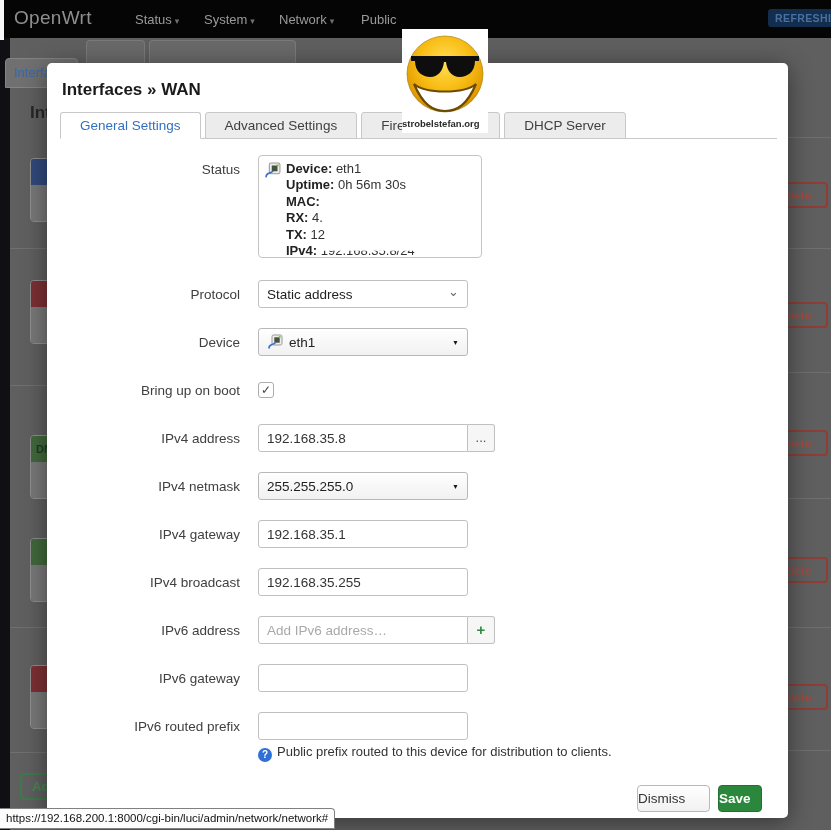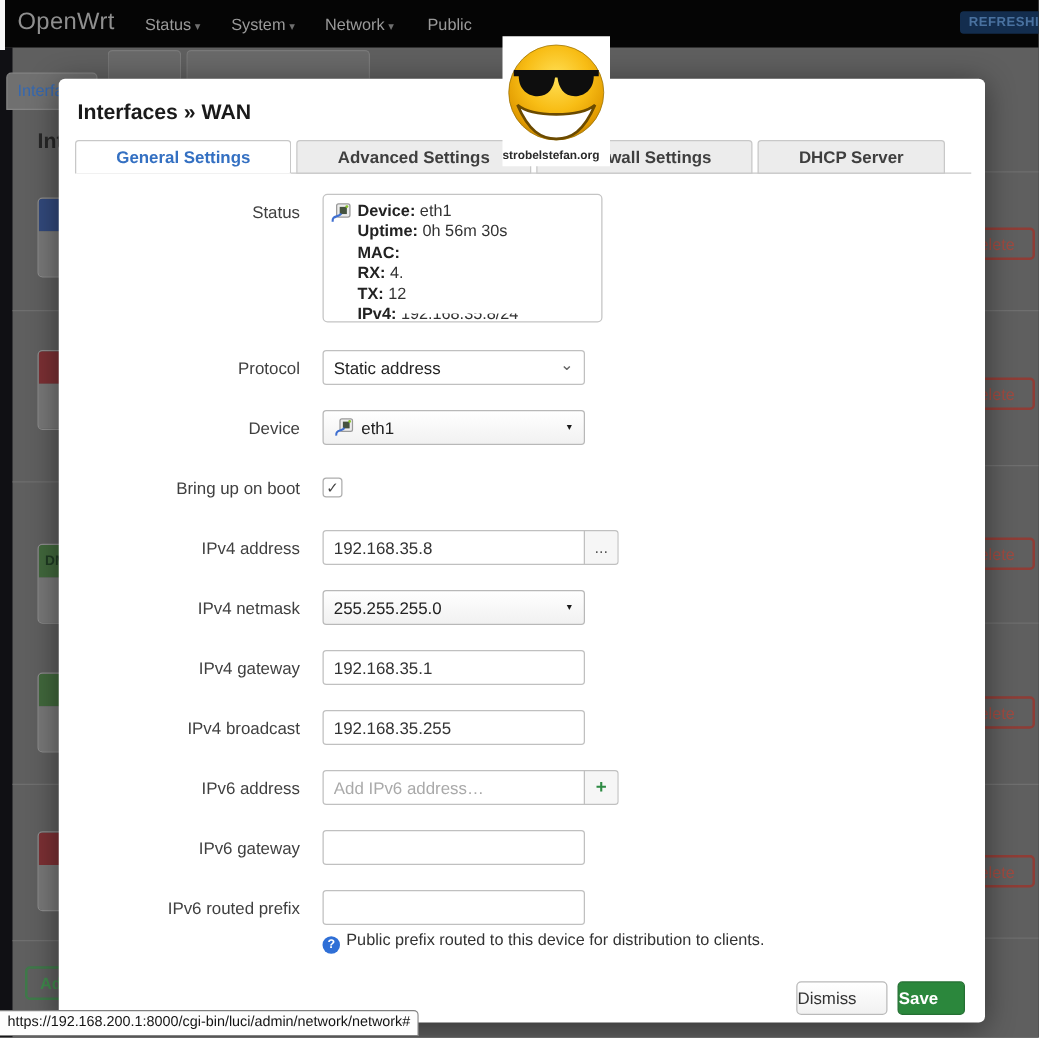--- a/index.html
+++ b/index.html
@@ -1,21 +1,21 @@
 <!DOCTYPE html>
 <html><head>
 <meta charset="utf-8">
 <style>
   html,body{margin:0;padding:0;background:#404040;}
   #screen{position:relative;width:831px;height:830px;overflow:hidden;
           font-family:"Liberation Sans",sans-serif;background:#5f5f5f;}
   
   #topbar{position:absolute;left:0;top:0;width:831px;height:38px;background:#050505;z-index:2;}
   #brand{position:absolute;left:14px;top:7px;font-size:19px;color:#8f8f8f;letter-spacing:.3px;}
-  .menuitem{position:absolute;top:12px;font-size:13px;color:#9a9a9a;cursor:default;}
+  .menuitem{position:absolute;top:12px;font-size:13px;color:#9a9a9a;cursor:default;margin-left:19px;}
   .menuitem .caret{font-size:9px;color:#6f6f6f;margin-left:3px;}
   #refresh-badge{position:absolute;left:768px;top:9px;height:18px;padding:0 7px;border-radius:3px;
           background:#132d4e;color:#49719f;font-size:10.5px;font-weight:bold;letter-spacing:.4px;
           line-height:18px;white-space:nowrap;}
   #corner-sliver{position:absolute;left:0;top:0;width:4px;height:40px;background:#f7f7f7;z-index:3;}
   #left-strip{position:absolute;left:0;top:38px;width:10px;height:792px;background:#101014;z-index:1;}
   
   .bg{z-index:1;}
   .bgtabbox{position:absolute;height:22px;background:#696969;border:1px solid #7a7a7a;
             border-bottom:none;border-radius:4px 4px 0 0;}
@@ -31,22 +31,22 @@
   #bg-addbtn{position:absolute;left:20px;top:773px;width:150px;height:27px;border:2px solid #3f7a4a;
           border-radius:4px;color:#3f8a4c;font-size:13px;font-weight:bold;line-height:24px;
           padding-left:10px;box-sizing:border-box;white-space:nowrap;overflow:hidden;}
   .hrule{position:absolute;height:1px;background:#6f6f6f;}
   
   #modal{position:absolute;left:47px;top:63px;width:741px;height:755px;background:#fff;border-radius:5px;
          box-shadow:0 4px 24px rgba(0,0,0,.45);z-index:10;}
   #modal-title{position:absolute;left:15px;top:17px;font-size:17px;font-weight:bold;color:#1a1a1a;}
   #tabrow{position:absolute;left:13px;top:49px;width:717px;height:26px;border-bottom:1px solid #c8c8c8;
           display:flex;align-items:flex-end;}
-  .tab{height:25px;line-height:25px;padding:0 32px;font-size:13.5px;color:#3f3f3f;background:#ececec;
-       border:1px solid #c8c8c8;border-radius:3px 3px 0 0;margin-right:4px;margin-bottom:-1px;cursor:default;font-weight:bold;}
+  .tab{height:25px;line-height:25px;padding:0 19px;font-size:13.5px;color:#3f3f3f;background:#ececec;
+       border:1px solid #c8c8c8;border-radius:3px 3px 0 0;margin-right:4px;margin-bottom:-1px;cursor:default;}
   .tab.active{background:#fff;color:#3470c2;border-bottom:1px solid #fff;}
   .frow{position:absolute;left:0;width:720px;height:28px;display:flex;align-items:center;}
   .flabel{width:193px;text-align:right;font-size:13.5px;color:#404040;flex:none;}
   .fctl{margin-left:18px;display:flex;align-items:center;}
   .tinput{width:210px;height:28px;box-sizing:border-box;border:1px solid #c0c0c0;border-radius:3px;
           padding:0 8px;font-size:13.5px;color:#333;font-family:"Liberation Sans",sans-serif;outline:none;}
   .tinput::placeholder{color:#a9a9a9;}
   .grpbtn{width:27px;height:28px;box-sizing:border-box;border:1px solid #c0c0c0;border-left:none;
           border-radius:0 3px 3px 0;background:#f6f6f6;font-size:13px;color:#555;text-align:center;
           line-height:26px;cursor:default;}
@@ -65,21 +65,21 @@
   #statusbox .eicon{position:absolute;left:5px;top:6px;}
   #statusbox b{color:#222;}
   .halfclip{clip-path:inset(52% 0 0 0);}
   #helpline{position:absolute;left:211px;top:681px;width:520px;font-size:13px;color:#333;}
   .helpicon{display:inline-block;width:14px;height:14px;border-radius:50%;background:#2f6fd6;color:#fff;
           font-size:10px;font-weight:bold;text-align:center;line-height:14px;margin-right:5px;
           vertical-align:-2px;}
   .mbtn{position:absolute;height:27px;box-sizing:border-box;border-radius:4px;font-size:13.5px;
         line-height:25px;cursor:default;}
   #dismiss-btn{left:590px;top:722px;width:73px;border:1px solid #b9b9b9;background:linear-gradient(#fff,#f1f1f1);color:#333;}
-  #save-btn{left:671px;top:722px;width:54px;border:1px solid #256f33;color:#fff;font-weight:bold;}
+  #save-btn{left:671px;top:722px;width:44px;border:1px solid #256f33;color:#fff;font-weight:bold;}
   
   #watermark{position:absolute;left:402px;top:29px;width:86px;height:104px;background:#fff;z-index:20;
              text-align:left;}
   #watermark .cap{font-size:9.5px;font-weight:bold;color:#2a2a2a;margin-top:-3px;}
   #urlbar{position:absolute;left:0;top:808px;height:19px;background:#fdfdfd;border:1px solid #808080;
           border-left:none;border-radius:0 4px 0 0;z-index:30;font-size:11.5px;color:#141414;
           line-height:18px;padding:0 6px;white-space:nowrap;}
 </style>
 </head>
 <body>

